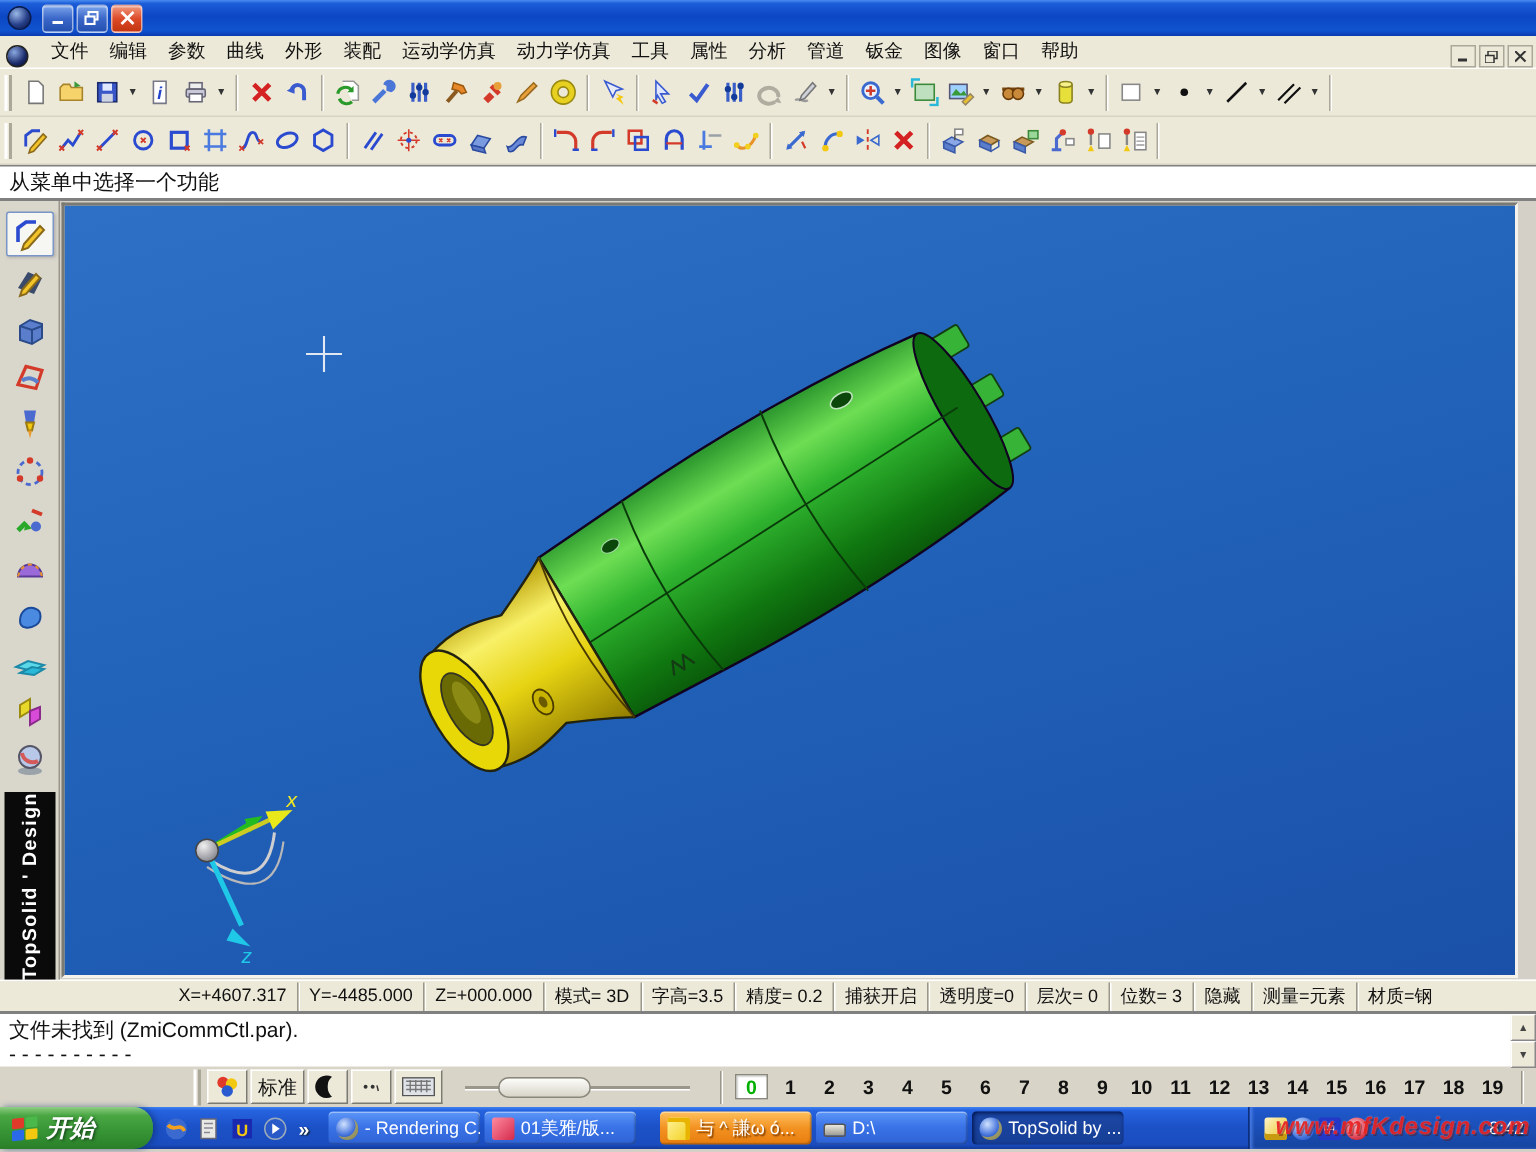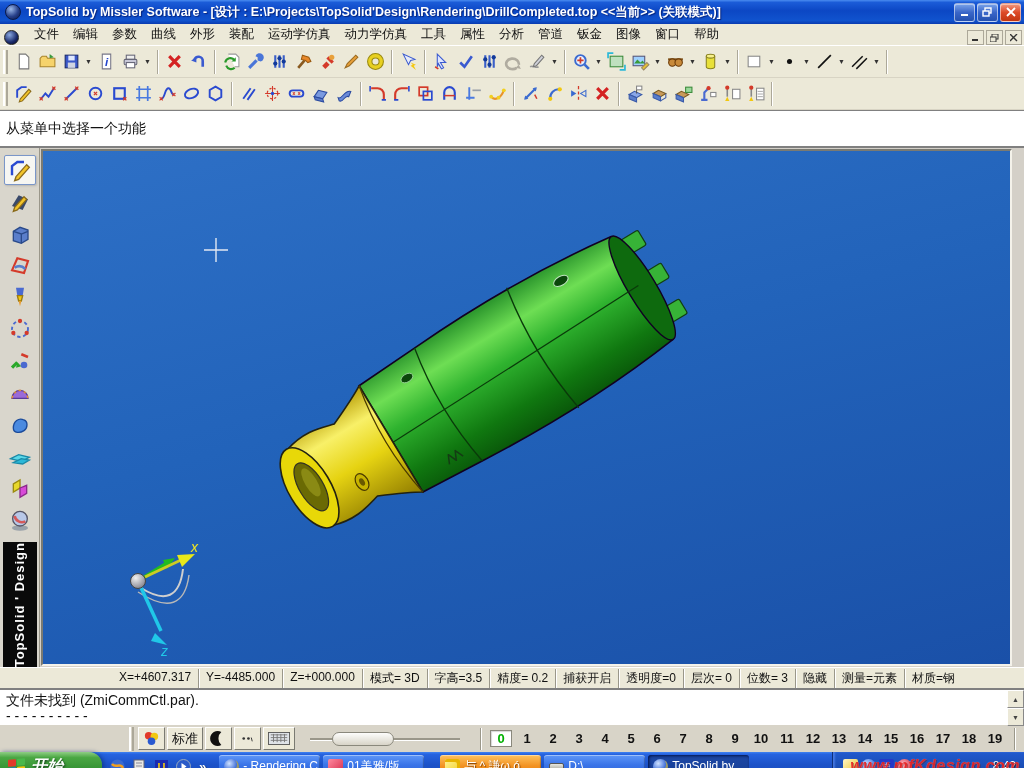--- a/index.html
+++ b/index.html
@@ -29,21 +29,21 @@
 
   
   .tb{height:32px;background:#ece9d8;display:flex;align-items:center;padding:1px 2px;border-bottom:1px solid #d8d4c4;}
   .grip{width:5px;height:24px;margin:0 3px 0 1px;border-left:2px solid #fff;border-right:2px solid #aca899;}
   .tb-btn{width:24px;height:24px;display:flex;align-items:center;justify-content:center;border:1px solid transparent;border-radius:2px;}
   .tb-btn svg{width:19px;height:19px;display:block;}
   .dd{width:11px;height:24px;display:flex;align-items:center;justify-content:center;font-size:7px;color:#333;}
   .sep{width:1px;height:24px;background:#aca899;box-shadow:1px 0 0 #fff;margin:0 4px;}
 
   
-  .promptbar{height:38px;background:#fff;border-top:1px solid #808080;border-bottom:2px solid #808080;
+  .promptbar{height:24px;background:#fff;border-top:1px solid #808080;border-bottom:2px solid #808080;
     display:flex;align-items:center;padding:0 6px;font-size:14px;color:#111;}
 
   
   .main{height:519px;display:flex;background:#d4d0c8;padding-right:12px;}
   .sidebar{width:40px;background:#d9d6cc;border-right:1px solid #9a978a;display:flex;flex-direction:column;align-items:center;padding-top:6px;}
   .side-btn{width:32px;height:31px;display:flex;align-items:center;justify-content:center;margin:1px 0;}
   .side-btn svg{width:24px;height:24px;display:block;}
   .side-btn.sel{background:#f6f6f2;border:1px solid #7a96c8;border-radius:2px;box-shadow:1px 1px 2px #8886;}
   .brand{flex:1;width:34px;margin-top:6px;background:#0a0a0a;display:flex;align-items:center;justify-content:center;}
   .brand span{writing-mode:vertical-rl;transform:rotate(180deg);color:#fff;font-weight:bold;font-size:13px;letter-spacing:1px;white-space:nowrap;}
@@ -109,21 +109,20 @@
   .clock{color:#fff;font-size:12px;margin-left:auto;text-shadow:1px 1px 1px #123;}
   .watermark{position:absolute;right:4px;top:5px;z-index:9;pointer-events:none;
     font-weight:bold;font-style:italic;font-size:16px;color:#e62222;letter-spacing:.5px;opacity:.92;
     text-shadow:0 0 1px #fff8,1px 1px 0 #60101088;}
 </style>
 </head>
 <body>
 
 <div class="titlebar">
   <div class="app-orb"></div>
-  <div class="title-text">TopSolid by Missler Software - [设计 : E:\Projects\TopSolid'Design\Rendering\DrillCompleted.top  &lt;&lt;当前&gt;&gt; (关联模式)]</div>
   <div class="winbtn">
       <svg width="10" height="9">
         <rect x="1" y="6" width="7" height="2" fill="#fff"></rect>
       </svg>
     </div>
   <div class="winbtn">
       <svg width="11" height="10">
         <rect x="3" y="1" width="6" height="5" fill="none" stroke="#fff" stroke-width="1.4"></rect>
         <rect x="1" y="4" width="6" height="5" fill="#3a66c8" stroke="#fff" stroke-width="1.4"></rect>
       </svg>

